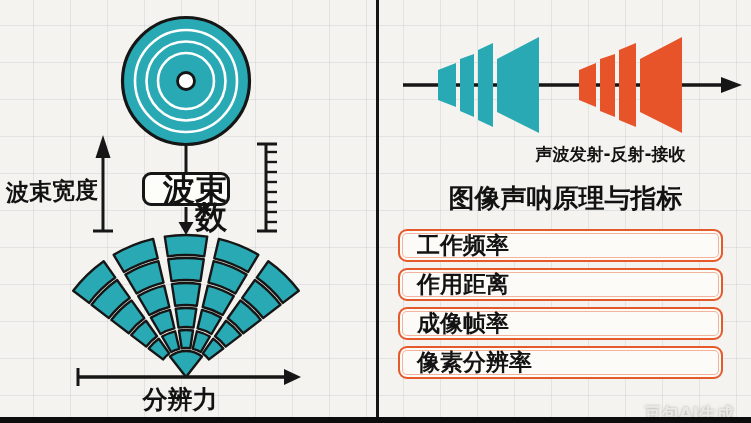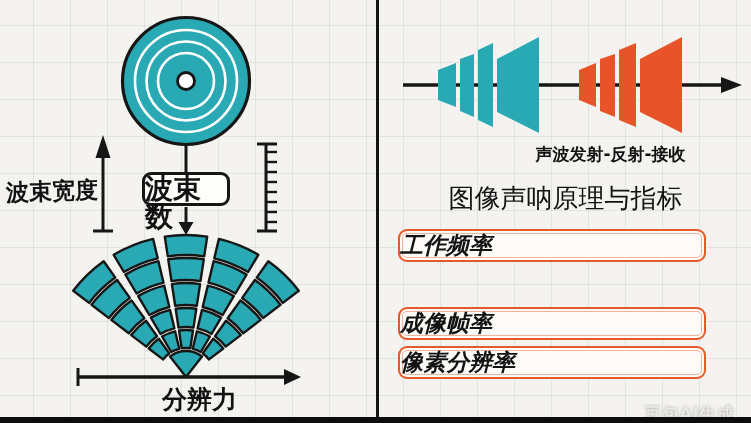--- a/index.html
+++ b/index.html
@@ -21,35 +21,34 @@
   .ink-stroke{stroke:var(--ink);}
   .teal-fill{fill:var(--teal);}
   .orange-fill{fill:var(--orange);}
   .ink-fill{fill:var(--ink);}
   #fan path{fill:var(--teal);stroke:var(--ink);stroke-width:2.4;stroke-linejoin:round;}
   .wave path,.wave polygon{stroke:none;}
 
   .label{position:absolute;color:#121212;font-weight:800;white-space:nowrap;}
   .beam-width{left:6px;top:176px;font-size:23px;transform:rotate(-2deg);}
   .resolution{left:284px;top:176px;font-size:23px;}
-  .resolving{left:137px;top:383px;width:100px;text-align:right;font-size:25px;}
+  .resolving{left:130px;top:383px;width:100px;text-align:center;font-size:25px;}
   .beam-count-box{
     position:absolute;left:142px;top:172px;width:82px;height:28px;
     border:3px solid var(--ink);border-radius:9px;background:#fdfdfa;
-    text-align:left;line-height:28px;font-size:28px;font-weight:800;color:#121212;
+    text-align:right;line-height:28px;font-size:32px;font-weight:800;color:#121212;
   }
   .caption{left:380px;top:143px;width:371px;text-align:center;font-size:17px;padding-left:45px;}
-  .panel-title{left:380px;top:181px;width:371px;text-align:center;font-size:26px;font-weight:400;}
+  .panel-title{left:380px;top:181px;width:371px;text-align:center;font-size:26px;font-weight:700;}
   .metric-box{
     position:absolute;left:398px;width:304px;height:29px;
     border:2.5px solid var(--box-border);border-radius:9px;background:#fcfbf8;
     box-shadow:inset 0 0 0 2px #fdfcf9, inset 0 0 0 3px rgba(228,90,43,.45);
-    line-height:29px;font-size:23px;font-weight:800;color:#131313;
+    padding-left:17px;line-height:29px;font-size:23px;font-weight:800;color:#131313;
     white-space:nowrap;
-    font-style:italic;
   }
   .watermark{
     position:absolute;left:644px;top:402px;font-size:17.5px;font-weight:700;
     color:rgba(236,234,229,0.95);text-shadow:0 0 3px rgba(110,110,110,0.55);
     white-space:nowrap;
   }
   .divider{position:absolute;left:376px;top:0;width:3px;height:423px;background:#141414;}
   .bottom-bar{position:absolute;left:0;bottom:0;width:751px;height:6px;background:#0c0c0c;}
 </style>
 </head>
@@ -153,20 +152,23 @@
     <span>波束数</span>
   </div>
   <div class="label resolving">分辨力</div>
 
   <div class="label caption">声波发射-反射-接收</div>
   <div class="label panel-title">图像声呐原理与指标</div>
 
   <div class="metric-box" style="top:229px">
     <span>工作频率</span>
   </div>
+  <div class="metric-box" style="top:268px">
+    <span>作用距离</span>
+  </div>
   <div class="metric-box" style="top:346px">
     <span>像素分辨率</span>
   </div>
   <div class="metric-box" style="top:307px">
     <span>成像帧率</span>
   </div>
 
   <div class="watermark">豆包AI生成</div>
 
   <div class="divider"></div>

